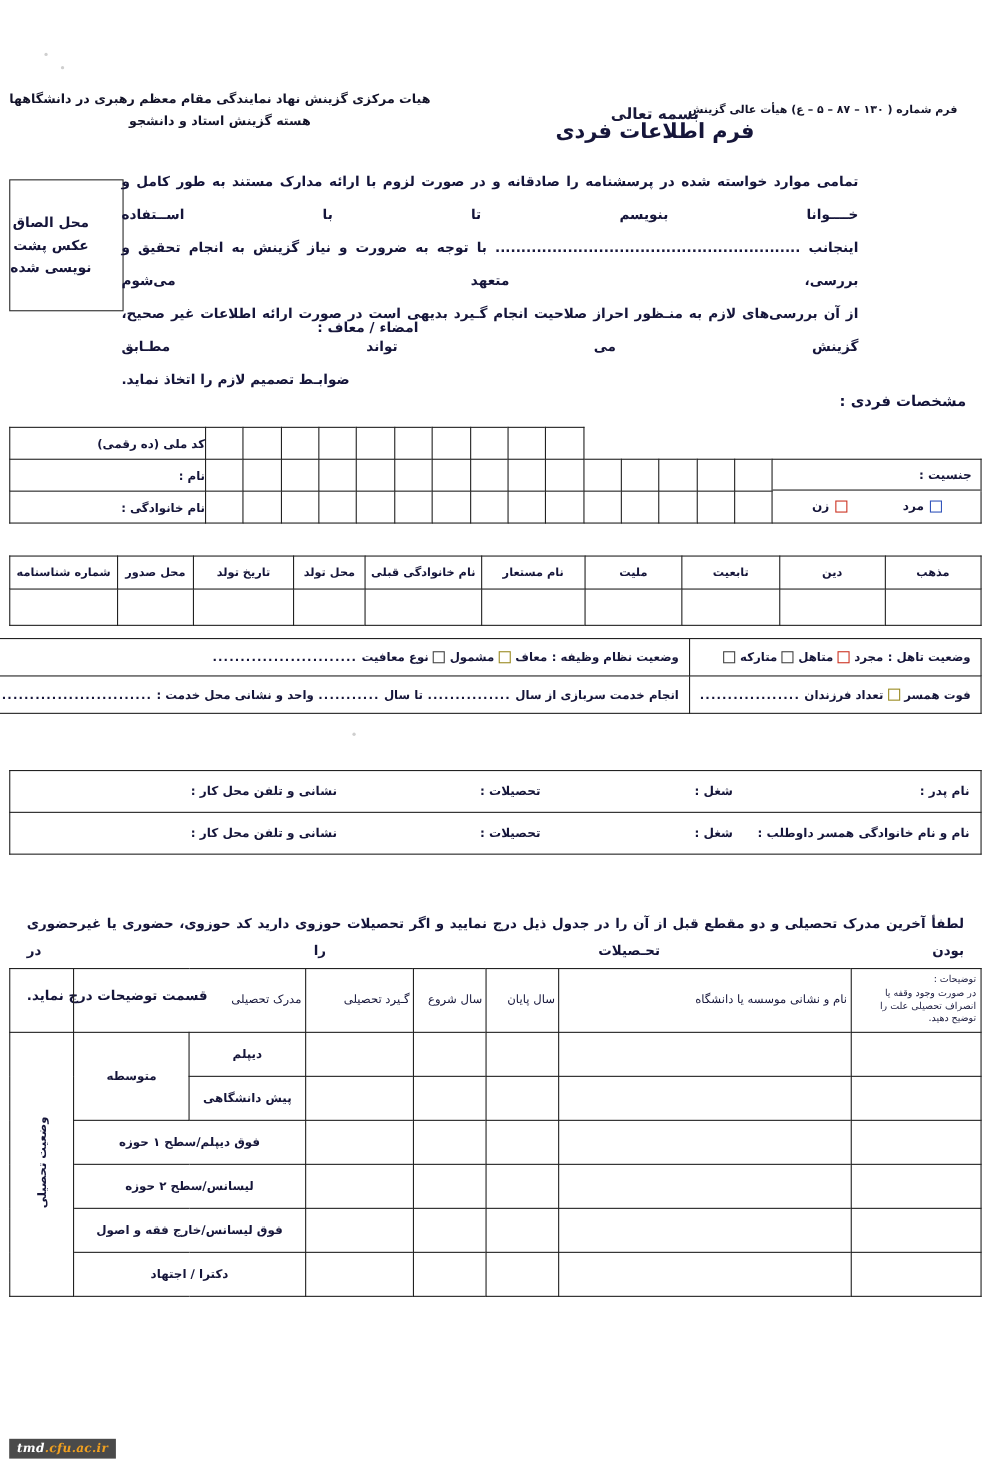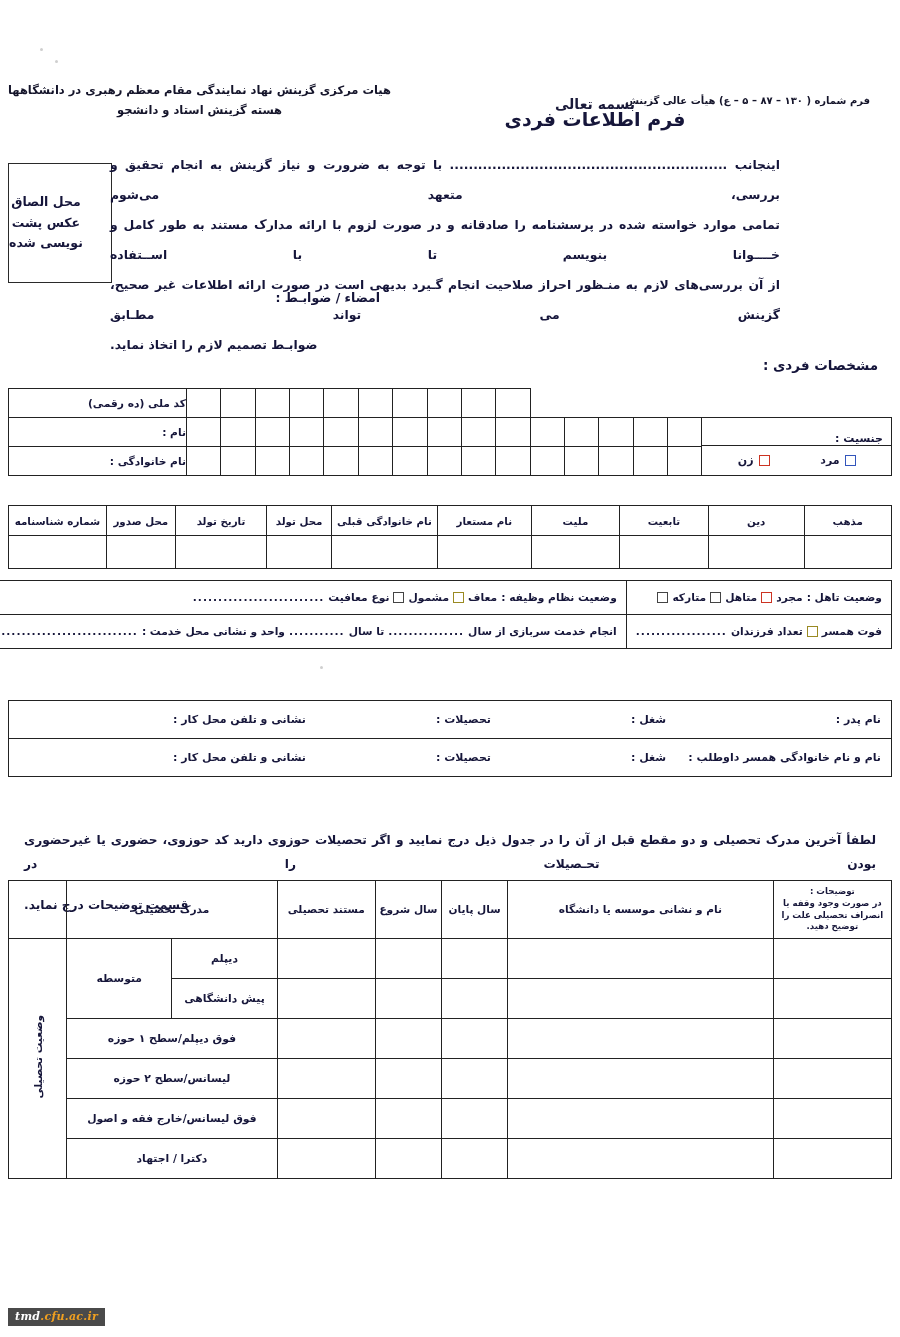--- a/index.html
+++ b/index.html
@@ -127,22 +127,22 @@
     position: absolute; right: 8px; top: 812px; width: 884px;
     font-size: 12.2px; font-weight: bold; line-height: 2.0; color: #15153a;
     text-align: justify; text-align-last: justify;
   }
   .edu-note p { margin: 16px; }
   .edu-note p.last { text-align-last: left; }
 
   
   .tbl-edu { position: absolute; right: 8px; top: 880px; width: 884px; }
   .tbl-edu th {
-    font-size: 10.6px; font-weight: bold; color: #16163a;
-    padding: 4px 3px; height: 58px; line-height: 1.45;
+    font-size: 10.6px; font-weight: normal; color: #16163a;
+    padding: 4px 3px; height: 58px; line-height: 1.45; text-align: right;
   }
   .tbl-edu th.note-h { font-size: 8.6px; line-height: 1.35; padding: 3px 4px; }
   .tbl-edu td { height: 40px; }
   .deg { font-size: 10.8px; font-weight: bold; color: #16163a; text-align: center; line-height: 1.4; }
   .vert-label {
     font-size: 10.6px; font-weight: bold; color: #16163a;
     writing-mode: vertical-rl; text-orientation: mixed;
     transform: rotate(180deg); white-space: nowrap;
     display: inline-block;
   }
@@ -177,30 +177,30 @@
 
   <div class="photo-box">
     <div>
       <div>محل الصاق</div>
       <div>عکس پشت</div>
       <div>نویسی شده</div>
     </div>
   </div>
 
   <div class="declaration">
+    <p>تمامی موارد خواسته شده در پرسشنامه را صادقانه و در صورت لزوم با ارائه مدارک مستند به طور کامل و خــــوانا بنویسم تا با اســتفاده</p>
     <p>
       <span>اینجانب</span>
       <span class="dots">...........................................................</span>
       <span>با توجه به ضرورت و نیاز گزینش به انجام تحقیق و بررسی، متعهد می‌شوم</span>
     </p>
-    <p>تمامی موارد خواسته شده در پرسشنامه را صادقانه و در صورت لزوم با ارائه مدارک مستند به طور کامل و خــــوانا بنویسم تا با اســتفاده</p>
     <p>از آن بررسی‌های لازم به منـظور احراز صلاحیت انجام گـیرد بدیهی است در صورت ارائه اطلاعات غیر صحیح، گزینش می تواند مطـابق</p>
     <p class="last">ضوابـط تصمیم لازم را اتخاذ نماید.</p>
   </div>
-  <div class="sig-line">امضاء / ضوابـط :</div>
+  <div class="sig-line">امضاء / معاف :</div>
 
   <div class="sec-heading" id="h-personal">مشخصات فردی :</div>
 
   <table class="frm tbl-personal">
     <tbody>
         <tr>
       <td colspan="6" style="border:none"></td>
       <td class="cellbox"></td>
       <td class="cellbox"></td>
       <td class="cellbox"></td>
@@ -208,21 +208,21 @@
       <td class="cellbox"></td>
       <td class="cellbox"></td>
       <td class="cellbox"></td>
       <td class="cellbox"></td>
       <td class="cellbox"></td>
       <td class="cellbox"></td>
       <td class="lbl label-cell" style="width:150px">کد ملی (ده رقمی)</td>
     </tr>
     <tr>
       <td rowspan="2" style="width:160px;height:58px;vertical-align:top;padding:0">
-        <div style="height:28px;display:flex;align-items:flex-end;justify-content:flex-start;border-bottom:1.3px solid #222">
+        <div style="height:28px;display:flex;align-items:center;justify-content:flex-start;border-bottom:1.3px solid #222">
           <span class="gender-title">جنسیت :</span>
         </div>
         <div class="gender-opts" style="height:28px">
           <span class="opt">
             <span class="cbx blue"></span>
             <span>مرد</span>
           </span>
           <span class="opt">
             <span class="cbx red"></span>
             <span>زن</span>
@@ -378,21 +378,21 @@
   <table class="frm tbl-edu">
     <tbody>
         <tr>
       <th class="note-h" style="width:118px">
         <div>توضیحات :</div>
         <div>در صورت وجود وقفه یا انصراف تحصیلی علت را توضیح دهید.</div>
       </th>
       <th style="width:265px">نام و نشانی موسسه یا دانشگاه</th>
       <th style="width:66px">سال پایان</th>
       <th style="width:66px">سال شروع</th>
-      <th style="width:98px">مستند تحصیلی</th>
+      <th style="width:98px">گـیرد تحصیلی</th>
       <th colspan="2" style="width:210px">مدرک تحصیلی</th>
       <th style="width:58px"></th>
     </tr>
 
     <tr>
       <td></td>
       <td></td>
       <td></td>
       <td></td>
       <td></td>

